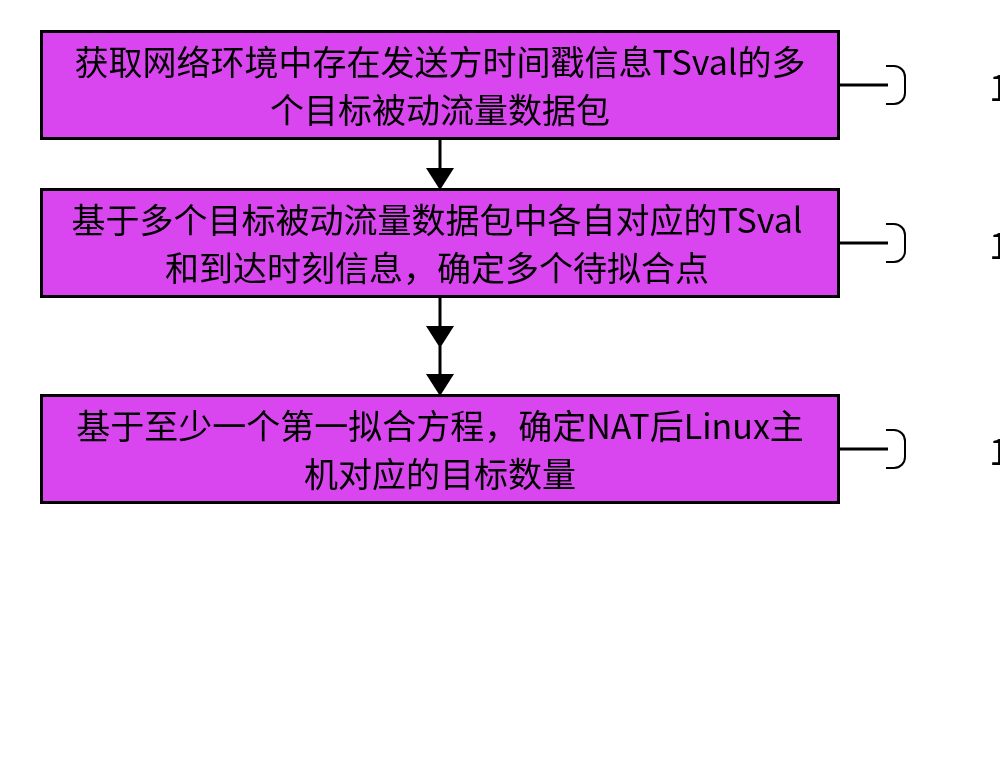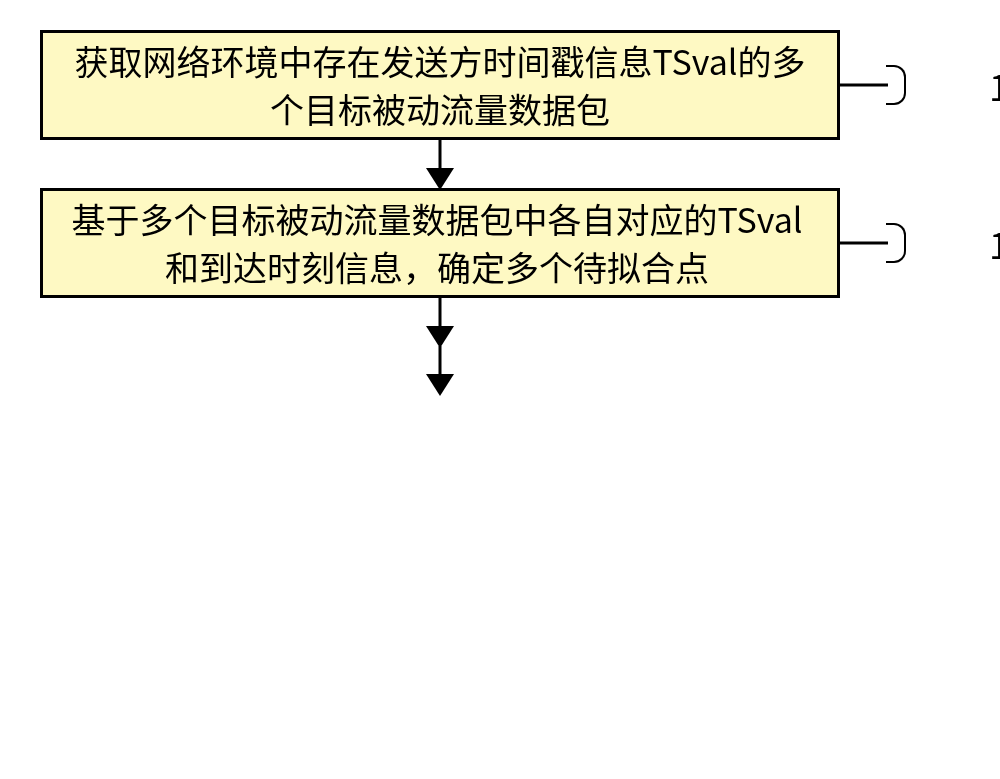--- a/index.html
+++ b/index.html
@@ -13,21 +13,21 @@
     position: relative;
   }
   .container {
     position: absolute;
     left: 40px;
     top: 30px;
     width: 920px;
   }
   .box {
     border: 3px solid #000;
-    background: #fef9c3;
+    background: #d946ef;
     padding: 10px 20px;
     text-align: center;
     font-size: 34px;
     line-height: 1.4;
     display: flex;
     align-items: center;
     justify-content: center;
     width: 800px;
     margin-left: 0;
   }
@@ -118,14 +118,22 @@
     <div class="arrow-line"></div>
     <div class="arrow-head"></div>
   </div>
 
 
   <div class="arrow">
     <div class="arrow-line"></div>
     <div class="arrow-head"></div>
   </div>
 
+  <div class="row">
+    <div class="box" style="height:110px;">
+      <span>基于至少一个第一拟合方程，确定NAT后Linux主机对应的目标数量</span>
+    </div>
+    <div class="connector r"></div>
+    <div class="curve" style="left:846px; height:40px; top:50%; transform:translateY(-50%);"></div>
+    <div class="label">140</div>
+  </div>
 
 </div>
 
 </body></html>

